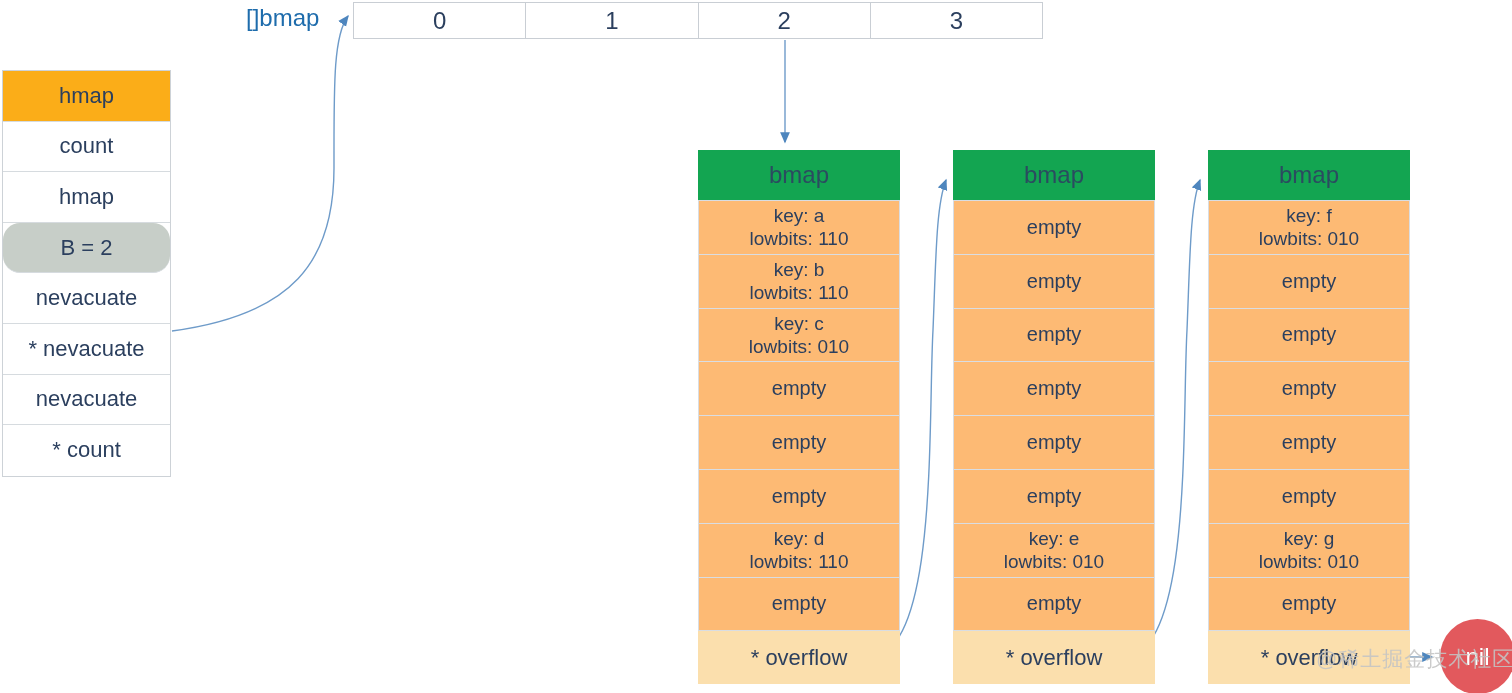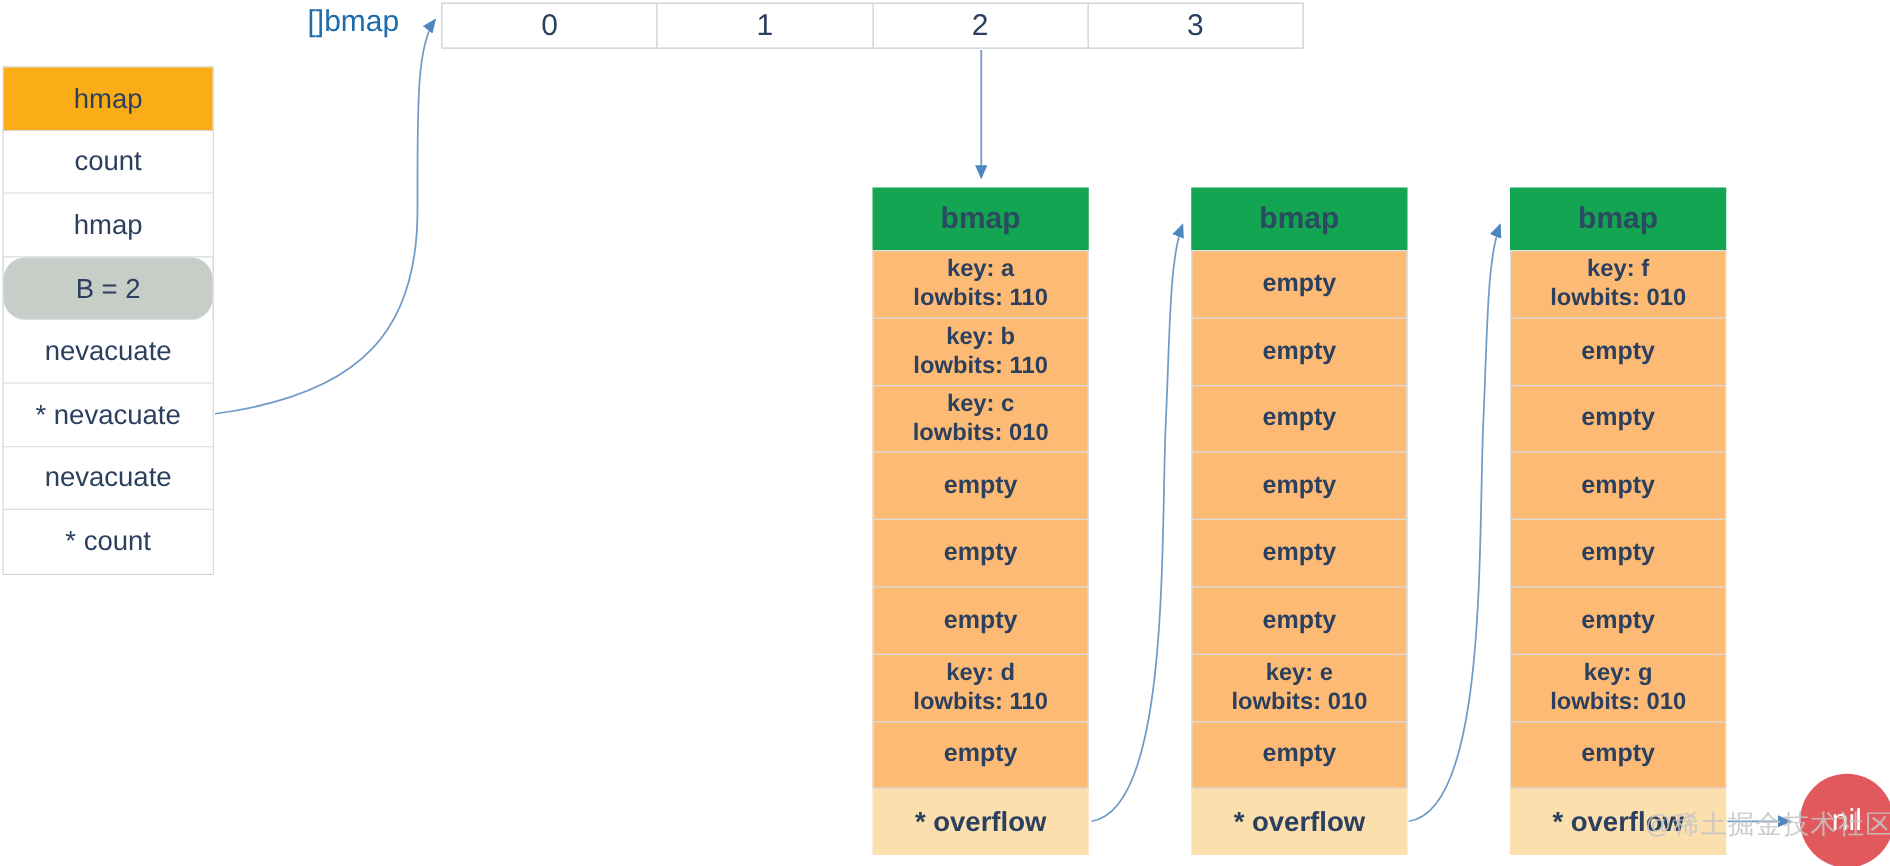--- a/index.html
+++ b/index.html
@@ -9,21 +9,21 @@
     height: 693px;
     overflow: hidden;
     background: #ffffff;
     font-family: "Liberation Sans", sans-serif;
     color: var(--text, #2B3F5E);
   }
 
   
   .hmap-table {
     position: absolute;
-    left: 2px; top: 53px;
+    left: 2px; top: 70px;
     width: 169px;
     border: 1px solid #CDD2D7;
     box-sizing: border-box;
     background: #fff;
   }
   .hmap-row {
     height: 50.6px;
     box-sizing: border-box;
     display: flex; align-items: center; justify-content: center;
     font-size: 22px;
@@ -55,21 +55,21 @@
   .barray-cell {
     flex: 1;
     display: flex; align-items: center; justify-content: center;
     font-size: 24px;
     color: var(--text, #2B3F5E);
     border-right: 1px solid #C9CED4;
   }
   .barray-cell:last-child { border-right: none; }
 
   
-  .bucket { position: absolute; top: 150px; width: 173px; font-weight: bold; }
+  .bucket { position: absolute; top: 150px; width: 202px; }
   .bucket-header {
     height: 50px;
     background: var(--bucket-header, #13A551);
     display: flex; align-items: center; justify-content: center;
     font-size: 24px;
     color: #2B4B60;
   }
   .bucket-slots {
     border: 1px solid #D9DDE2;
     border-bottom: none;

